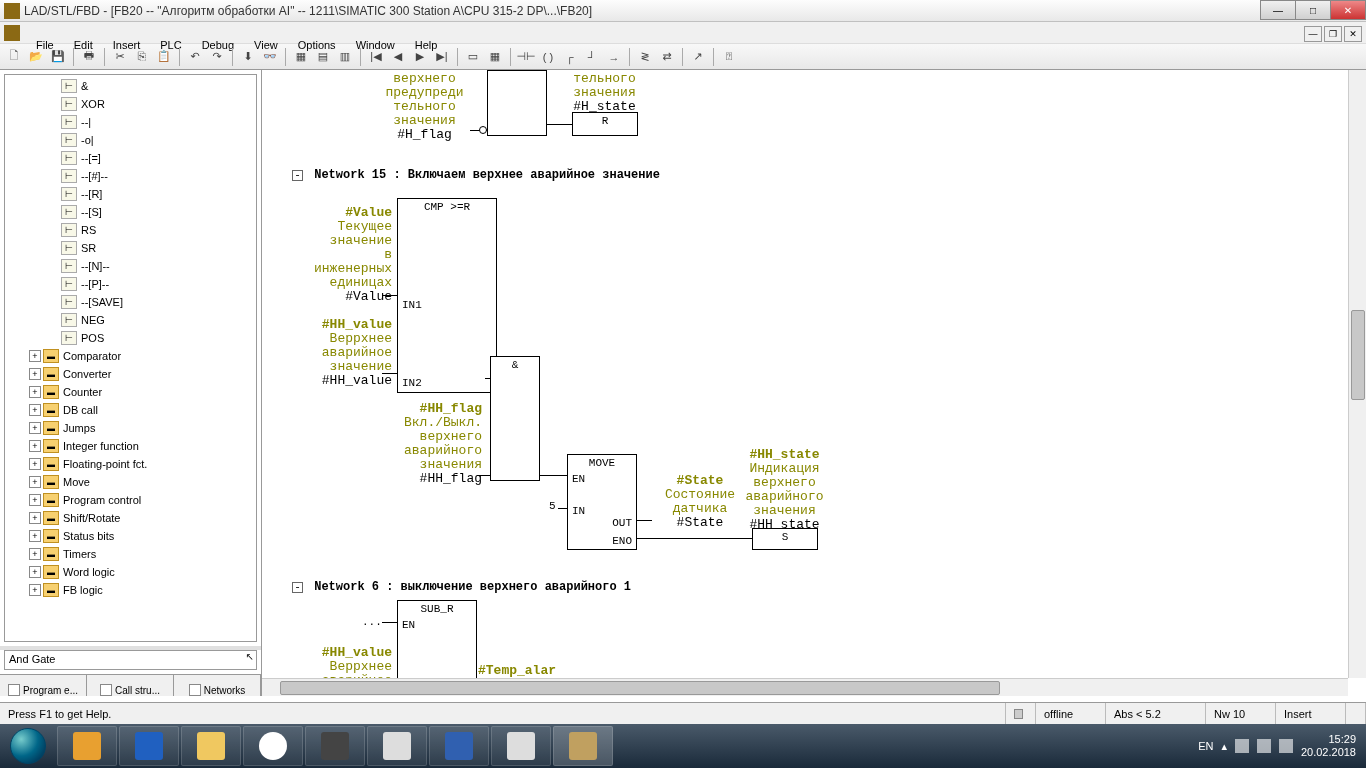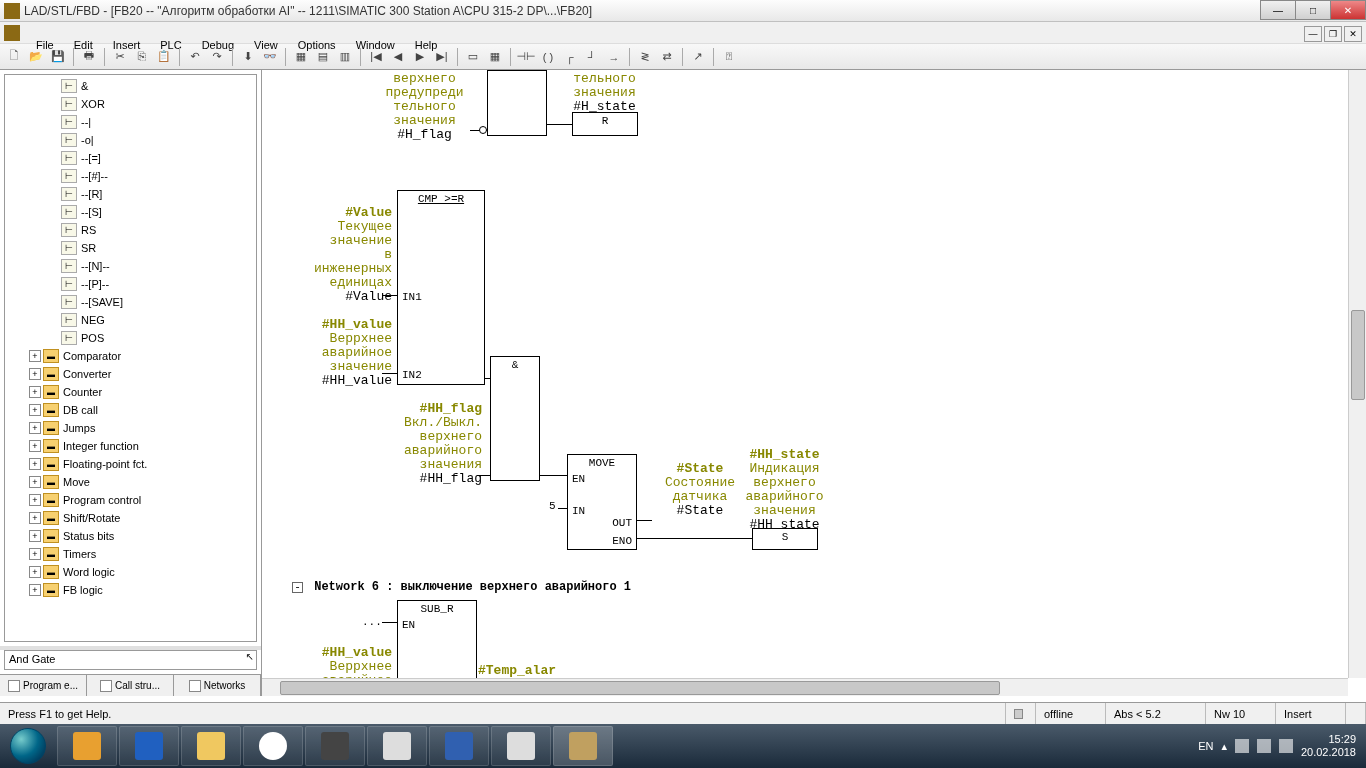--- a/index.html
+++ b/index.html
@@ -37,21 +37,21 @@
 .tree-row .no-expander { width: 14px; }
 .tree-row .tree-icon { width: 16px; height: 14px; margin-right: 4px; display: flex; align-items: center; justify-content: center; font-size: 9px; }
 .tree-row .tree-icon.bit { border: 1px solid #aaa; background: #f8f8e8; }
 .tree-row .tree-icon.folder { background: #f7d070; border: 1px solid #c09020; font-size: 8px; }
 .tree-row.level1 { padding-left: 22px; }
 .tree-row.level2 { padding-left: 40px; }
 .sidebar-resize { height: 4px; background: #e0e0e0; cursor: ns-resize; }
 .sidebar-status { border: 1px solid #999; margin: 0 4px 4px 4px; padding: 2px 4px; height: 20px; position: relative; }
 .sidebar-status .pin { position: absolute; right: 2px; top: 0; font-size: 10px; }
 .sidebar-tabs { display: flex; border-top: 1px solid #999; background: #f0f0f0; height: 22px; }
-.sidebar-tab { flex: 1; border-right: 1px solid #999; display: flex; align-items: center; justify-content: center; gap: 3px; font-size: 10px; padding: 7px 2px; }
+.sidebar-tab { flex: 1; border-right: 1px solid #999; display: flex; align-items: flex-end; justify-content: center; gap: 3px; font-size: 10px; padding: 0 2px; }
 .sidebar-tab .tab-icon { width: 12px; height: 12px; border: 1px solid #888; background: #fff; }
 
 
 .canvas { flex: 1; background: #fff; position: relative; overflow: hidden; }
 .canvas-inner { position: absolute; top: 0; left: 0; width: 1078px; height: 620px; }
 .scroll-v { position: absolute; right: 0; top: 0; width: 18px; height: 608px; background: #f0f0f0; border-left: 1px solid #ccc; }
 .scroll-v .thumb { position: absolute; left: 2px; width: 14px; background: #c8c8c8; border: 1px solid #999; border-radius: 2px; }
 .scroll-h { position: absolute; bottom: 0; left: 0; right: 18px; height: 18px; background: #f0f0f0; border-top: 1px solid #ccc; }
 .scroll-h .thumb { position: absolute; top: 2px; height: 14px; background: #c8c8c8; border: 1px solid #999; border-radius: 2px; }
 
@@ -351,22 +351,26 @@
       <div class="fbd-comment" style="left:300px; top:2px; width:85px;">
         <span>тельного</span><br>
         <span>значения</span><br>
         <span class="var-sig">#H_state</span>
       </div>
       <div class="fbd-block" style="left:310px; top:42px; width:66px; height:24px;">
         <div class="block-title">R</div>
       </div>
       <div class="wire-h" style="left:285px; top:54px; width:25px;"></div>
 
-
-      <div class="fbd-block" style="left:135px; top:120px; width:88px; height:195px;text-decoration:underline;">
+      <div class="net-header" style="left:30px; top:98px;">
+        <span class="toggle">-</span>
+        <b>Network 15 : Включаем верхнее аварийное значение</b>
+      </div>
+
+      <div class="fbd-block" style="left:135px; top:128px; width:100px; height:195px;">
         <div class="block-title">CMP &gt;=R</div>
         <span class="port in-label" style="top:100px;">IN1</span>
         <span class="port in-label" style="top:178px;">IN2</span>
       </div>
 
       <div class="fbd-comment" style="left:35px; top:136px; width:95px; text-align:right;">
         <span class="var-name">#Value</span><br>
         <span>Текущее</span><br>
         <span>значение</span><br>
         <span>в</span><br>
@@ -404,21 +408,21 @@
         <div class="block-title">MOVE</div>
         <span class="port in-label" style="top:18px;">EN</span>
         <span class="port in-label" style="top:50px;">IN</span>
         <span class="port out-label" style="top:62px;">OUT</span>
         <span class="port out-label" style="top:80px;">ENO</span>
       </div>
       <div class="wire-h" style="left:278px; top:405px; width:27px;"></div>
       <span style="position:absolute; left:287px; top:430px; font-family:'Courier New',monospace; font-size:11px;">5</span>
       <div class="wire-h" style="left:296px; top:438px; width:9px;"></div>
 
-      <div class="fbd-comment" style="left:398px; top:392px; width:80px;">
+      <div class="fbd-comment" style="left:398px; top:404px; width:80px;">
         <span class="var-name">#State</span><br>
         <span>Состояние</span><br>
         <span>датчика</span><br>
         <span class="var-sig">#State</span>
       </div>
       <div class="wire-h" style="left:375px; top:450px; width:15px;"></div>
 
       <div class="fbd-comment" style="left:480px; top:378px; width:85px;">
         <span class="var-name">#HH_state</span><br>
         <span>Индикация</span><br>

